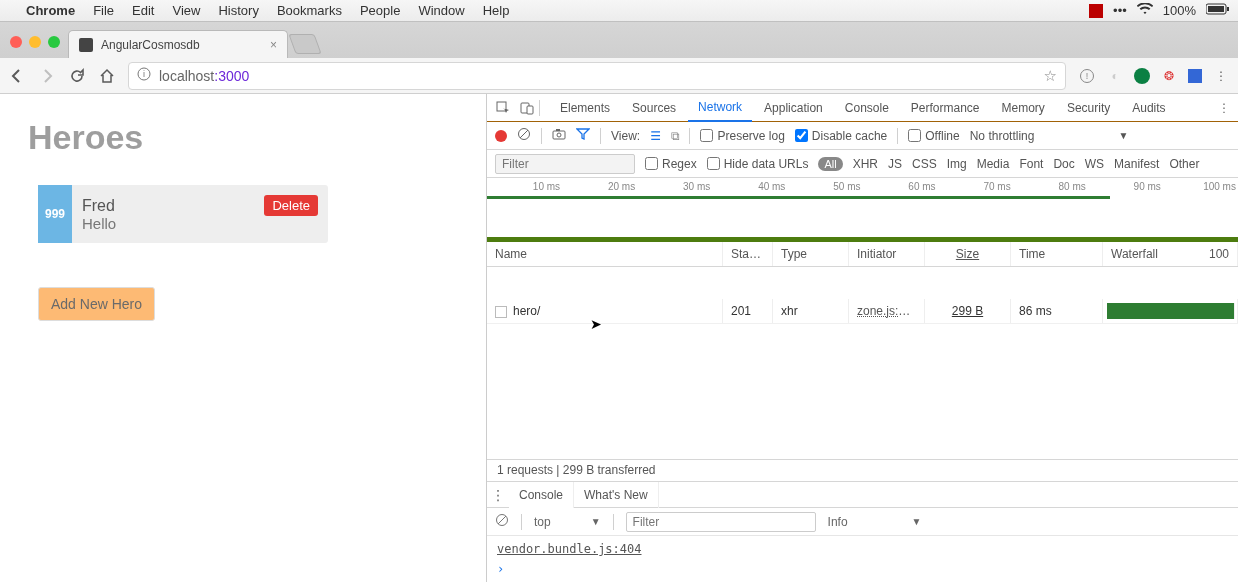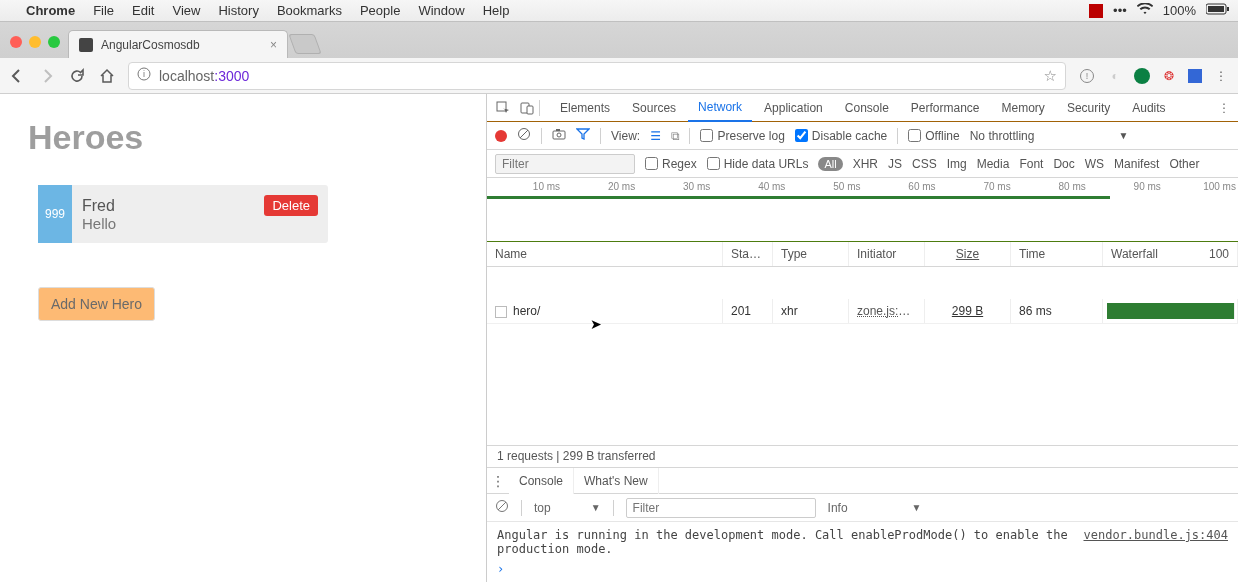--- a/index.html
+++ b/index.html
@@ -94,21 +94,21 @@
   .page{flex:0 0 486px; padding:24px 28px; background:#fff;}
   .devtools{flex:1; border-left:1px solid #ccc; display:flex; flex-direction:column; background:#fff;}
 
   
   .page h1{font-size:34px;font-weight:700;color:#9e9e9e;margin-bottom:28px;}
   .hero-card{
     width:290px;background:#eee;border-radius:3px;
     display:flex;align-items:center;
     padding:0;position:relative;height:58px;margin-left:10px;
   }
-  .hero-id{width:34px;height:58px;background:#6cb6e4;color:#fff;display:flex;align-items:center;justify-content:center;font-weight:400;}
+  .hero-id{width:34px;height:58px;background:#6cb6e4;color:#fff;display:flex;align-items:center;justify-content:center;font-weight:700;}
   .hero-text{padding:6px 10px;}
   .hero-text .name{font-size:16px;color:#555;}
   .hero-text .say{font-size:15px;color:#777;}
   .delete-btn{
     position:absolute;right:10px;top:10px;
     background:#e53935;color:#fff;
     font-size:13px;padding:3px 8px;border-radius:3px;border:none;
   }
   .add-btn{
     margin-top:44px;margin-left:10px;
@@ -142,21 +142,21 @@
 
   .dt-filterbar{
     display:flex;align-items:center;gap:10px;
     height:28px;border-bottom:1px solid #d6d6d6;
     padding:0 8px;font-size:12px;color:#555;
   }
   .filterinput{width:140px;height:20px;border:1px solid #ccc;border-radius:2px;padding:0 6px;font-size:12px;color:#888;background:#f3f3f3;}
   .pill{background:#888;color:#fff;border-radius:8px;padding:1px 6px;font-size:11px;}
   .type-filter{color:#555;}
 
-  .timeline{height:64px;border-bottom:1px solid #4d7c0f;position:relative;}
+  .timeline{height:64px;border-bottom:5px solid #4d7c0f;position:relative;}
   .timeline-ticks{display:flex;font-size:10px;color:#888;padding:3px 0;}
   .timeline-ticks span{flex:1;text-align:right;padding-right:2px;}
   .timeline-bar{position:absolute;top:18px;left:0;height:3px;background:#2e7d32;width:83%;}
 
   .net-table{flex:1;overflow:hidden;display:flex;flex-direction:column;gap:32px;}
   .net-head, .net-row{display:flex;font-size:12px;}
   .net-head{background:#fff;border-bottom:1px solid #d6d6d6;color:#555;}
   .net-head div, .net-row div{
     padding:5px 8px;border-right:1px solid #eee;
     overflow:hidden;text-overflow:ellipsis;white-space:nowrap;
@@ -469,21 +469,20 @@
             <span class="caret">▼</span>
           </span>
         <span class="vsep"></span>
         <input class="drawer-filter" placeholder="Filter" style="">
         <span style="display:flex;align-items:center;gap:64px;">
             <span>Info</span>
             <span class="caret">▼</span>
           </span>
       </div>
       <div class="drawer-body">
-        <span class="msg">Angular is running in the development mode. Call enableProdMode() to enable the production mode.</span>
         <span class="src">vendor.bundle.js:404</span>
       </div>
       <div class="console-prompt">›</div>
     </div>
   </div>
 </div>
 
 <div class="cursor">➤</div>
 
 </body></html>

